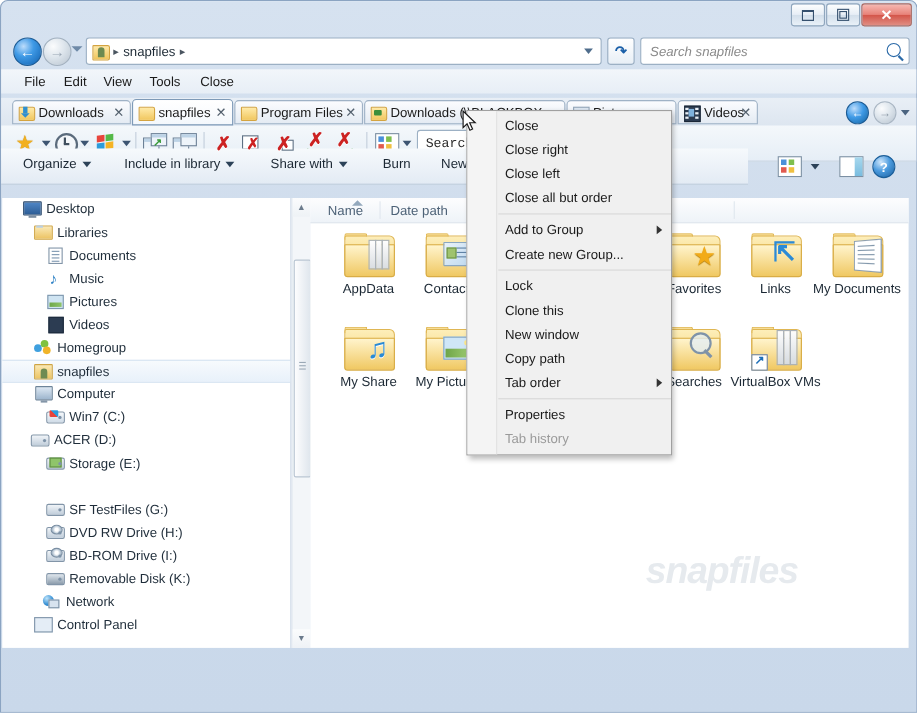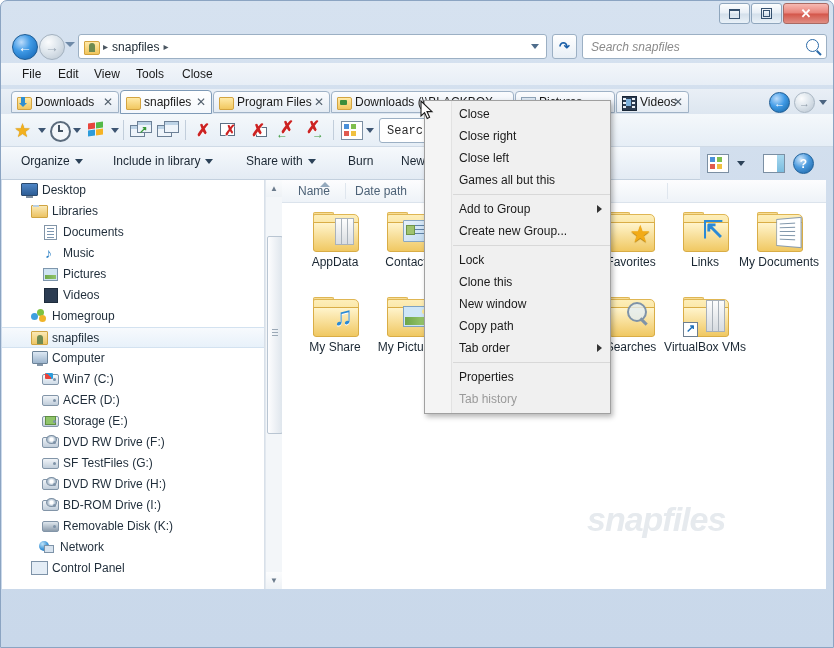--- a/index.html
+++ b/index.html
@@ -144,22 +144,22 @@
   .viewico i{position:absolute;width:5px;height:5px;display:block;}
   .viewico .a{left:2px;top:2px;background:#4a90d9;}
   .viewico .b{left:9px;top:2px;background:#7fbf4d;}
   .viewico .c{left:2px;top:9px;background:#e05a4f;}
   .viewico .d{left:9px;top:9px;background:#f0c040;}
   .tb-srchbox{position:absolute;top:4px;height:23px;background:#ffffff;border:1px solid #9cb0c4;
       border-radius:3px;display:flex;align-items:center;}
   .tb-srchbox span{margin-left:7px;font-size:12px;color:#2b2b2b;font-family:Liberation Mono, monospace;}
 
   
-  .cmdbar{position:absolute;left:0;top:146px;width:679px;height:32px;
-      background:linear-gradient(to bottom,#f6f9fc,#e3ebf4);border-bottom:1px solid #c3d0de;padding-left:20px;}
+  .cmdbar{position:absolute;left:0;top:134px;width:679px;height:32px;
+      background:linear-gradient(to bottom,#f6f9fc,#e3ebf4);border-bottom:1px solid #c3d0de;}
   .cmd{position:absolute;top:7px;display:flex;align-items:center;font-size:12px;color:#1b2733;}
   .cmd .dd{width:0;height:0;border-left:4px solid transparent;border-right:4px solid transparent;
       border-top:5px solid #2c4258;margin-left:5px;}
   .prevpane{width:20px;height:17px;border:1px solid #7b8fa3;background:#fff;position:relative;}
   .prevpane:after{content:"";position:absolute;right:0;top:0;bottom:0;width:7px;
       background:linear-gradient(to bottom,#a8d8ee,#79bcdf);}
   .helpico{width:19px;height:19px;border-radius:50%;
       background:radial-gradient(circle at 35% 28%,#cfe6fb,#4a9ade 45%,#1a5f9e);
       border:1px solid #1b5e99;color:#fff;font-size:12px;font-weight:bold;
       display:flex;align-items:center;justify-content:center;}
@@ -606,37 +606,31 @@
           <i class="nv-comp"></i>
         </span>
         <span>Computer</span>
       </div>
     <div class="navitem" style="top:189px;padding-left:39px">
         <span class="nico">
           <i class="nv-drv win7"></i>
         </span>
         <span>Win7 (C:)</span>
       </div>
-    <div class="navitem" style="top:210px;padding-left:39px">
+    <div class="navitem" style="top:210px;padding-left:25px">
         <span class="nico">
           <i class="nv-drv"></i>
         </span>
         <span>ACER (D:)</span>
       </div>
     <div class="navitem" style="top:231px;padding-left:39px">
         <span class="nico">
           <i class="nv-drv stor"></i>
         </span>
         <span>Storage (E:)</span>
-      </div>
-    <div class="navitem" style="top:252px;padding-left:39px">
-        <span class="nico">
-          <i class="nv-drv dvd"></i>
-        </span>
-        <span>DVD RW Drive (F:)</span>
       </div>
     <div class="navitem" style="top:273px;padding-left:39px">
         <span class="nico">
           <i class="nv-drv"></i>
         </span>
         <span>SF TestFiles (G:)</span>
       </div>
     <div class="navitem" style="top:294px;padding-left:39px">
         <span class="nico">
           <i class="nv-drv dvd"></i>
@@ -826,21 +820,21 @@
       <div class="lbl">VirtualBox VMs</div>
     </div>
   </div>
 
   <div class="ctxmenu">
     <div class="edge"></div>
 
     <div class="mrow">Close</div>
     <div class="mrow">Close right</div>
     <div class="mrow">Close left</div>
-    <div class="mrow">Games all but this</div>
+    <div class="mrow">Close all but order</div>
 
     <div class="msep"></div>
 
     <div class="mrow">
       <span>Add to Group</span>
       <span class="sub"></span>
     </div>
     <div class="mrow">Create new Group...</div>
 
     <div class="msep"></div>

